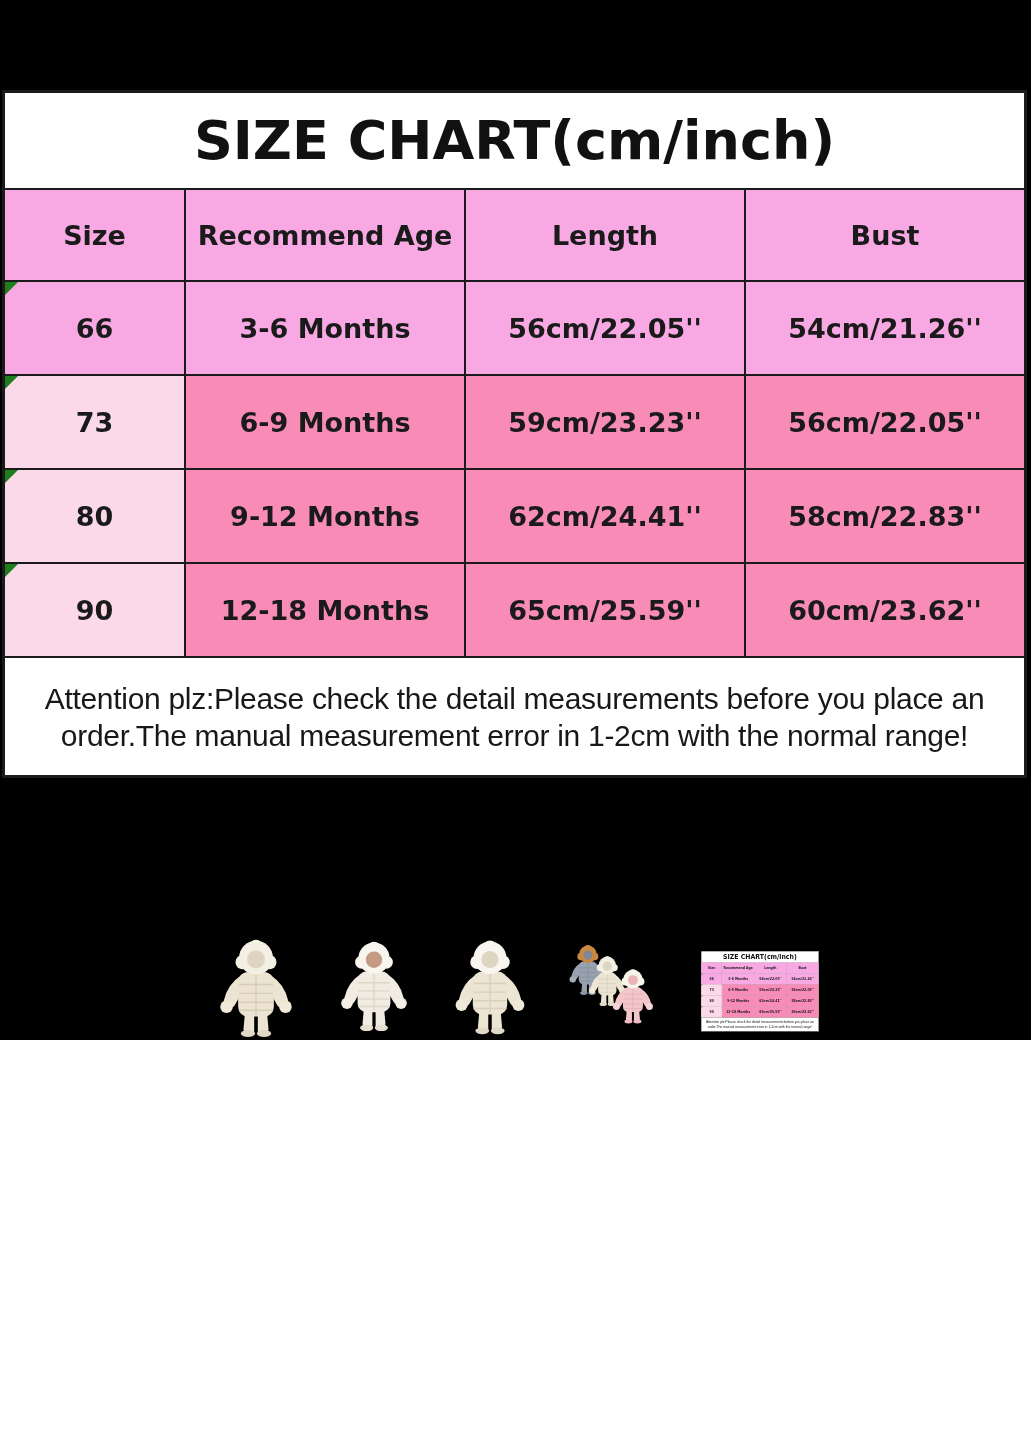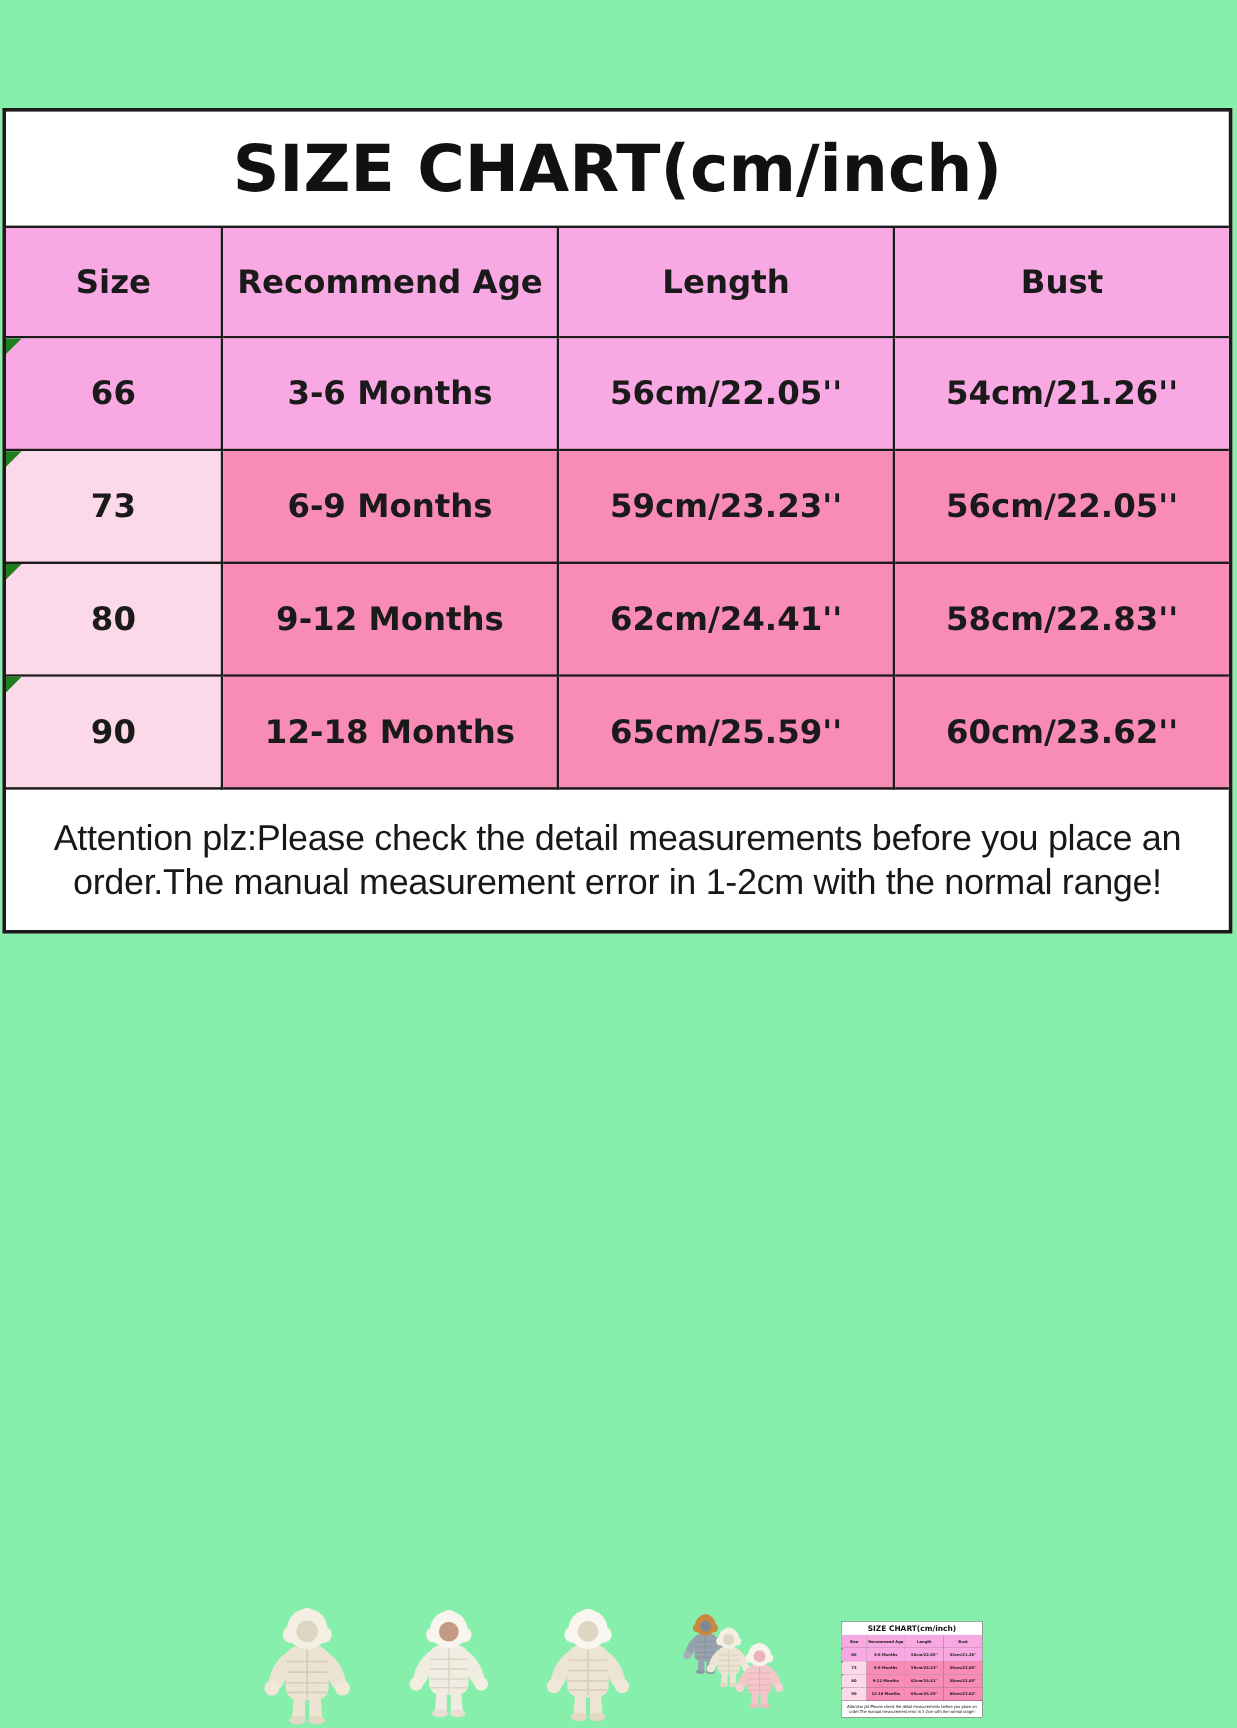--- a/index.html
+++ b/index.html
@@ -1,16 +1,16 @@
 <!DOCTYPE html>
 <html style="--light: #f8a9e3; --dark: #f88cb7; --pale: #fbd9e9; --line: #1b1b1b; --flag: #1e7e1e;"><head>
 <meta charset="utf-8">
 <style>
   html,body{margin:0;padding:0;background:#fff;}
-  .page{position:relative;width:1031px;height:1440px;background:#86efac;overflow:hidden;
+  .page{position:relative;width:1031px;height:1040px;background:#000000;overflow:hidden;
         font-family:"DejaVu Sans",sans-serif;}
 
   
   .chart-abs{position:absolute;left:2px;top:90px;}
   .size-chart{box-sizing:border-box;width:1025px;background:#fff;
               border:3px solid var(--line,#1b1b1b);}
   .sc-title{height:95px;display:flex;align-items:center;justify-content:center;
             font-size:54px;font-weight:700;color:#111;
             border-bottom:2px solid var(--line,#1b1b1b);
             font-family:"DejaVu Sans",sans-serif;}

